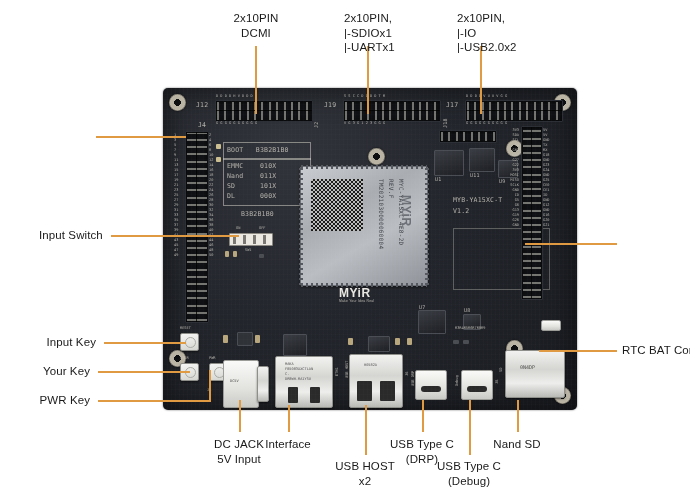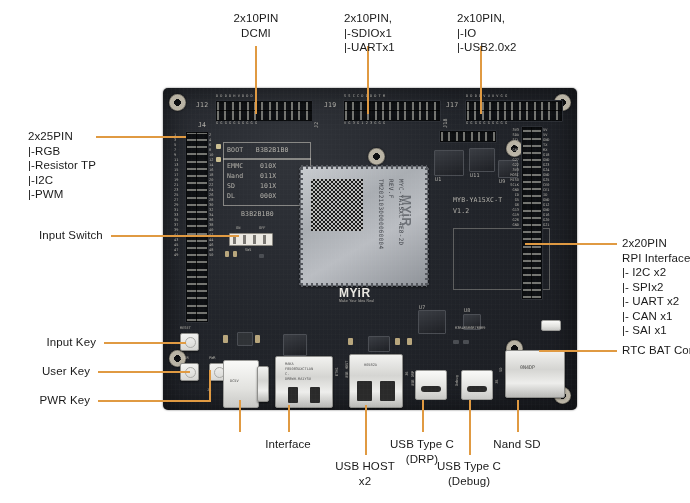--- a/index.html
+++ b/index.html
@@ -525,40 +525,30 @@
 
   <div class="callout center" style="left:198px; top:11px; width:100px;">2x10PIN
 DCMI</div>
   <div class="callout" style="left:336px; top:11px;">2x10PIN,
 |-SDIOx1
 |-UARTx1</div>
   <div class="callout" style="left:449px; top:11px;">2x10PIN,
 |-IO
 |-USB2.0x2</div>
 
-  <div class="callout" style="left:20px; top:129px;">2x25PIN
-|-RGB
-|-Resistor TP
-|-I2C
-|-PWM</div>
   <div class="callout" style="left:31px; top:228px;">Input Switch</div>
 
   <div class="callout right" style="left:0px; top:335px; width:88px;">Input Key</div>
-  <div class="callout right" style="left:0px; top:364px; width:82px;">User Key</div>
+  <div class="callout right" style="left:0px; top:364px; width:82px;">Your Key</div>
   <div class="callout right" style="left:0px; top:393px; width:82px;">PWR Key</div>
 
-  <div class="callout" style="left:614px; top:236px;">2x20PIN
-RPI Interface
-|- I2C x2
-|- SPIx2
-|- UART x2
-|- CAN x1
-|- SAI x1</div>
   <div class="callout" style="left:614px; top:343px;">RTC BAT Conn</div>
 
+  <div class="callout center" style="left:186px; top:437px; width:90px;">DC JACK
+5V Input</div>
   <div class="callout center" style="left:245px; top:437px; width:70px;">Interface</div>
   <div class="callout center" style="left:312px; top:459px; width:90px;">USB HOST
 x2</div>
   <div class="callout center" style="left:369px; top:437px; width:90px;">USB Type C
 (DRP)</div>
   <div class="callout center" style="left:416px; top:459px; width:90px;">USB Type C
 (Debug)</div>
   <div class="callout center" style="left:467px; top:437px; width:84px;">Nand SD</div>
 
 </div>

